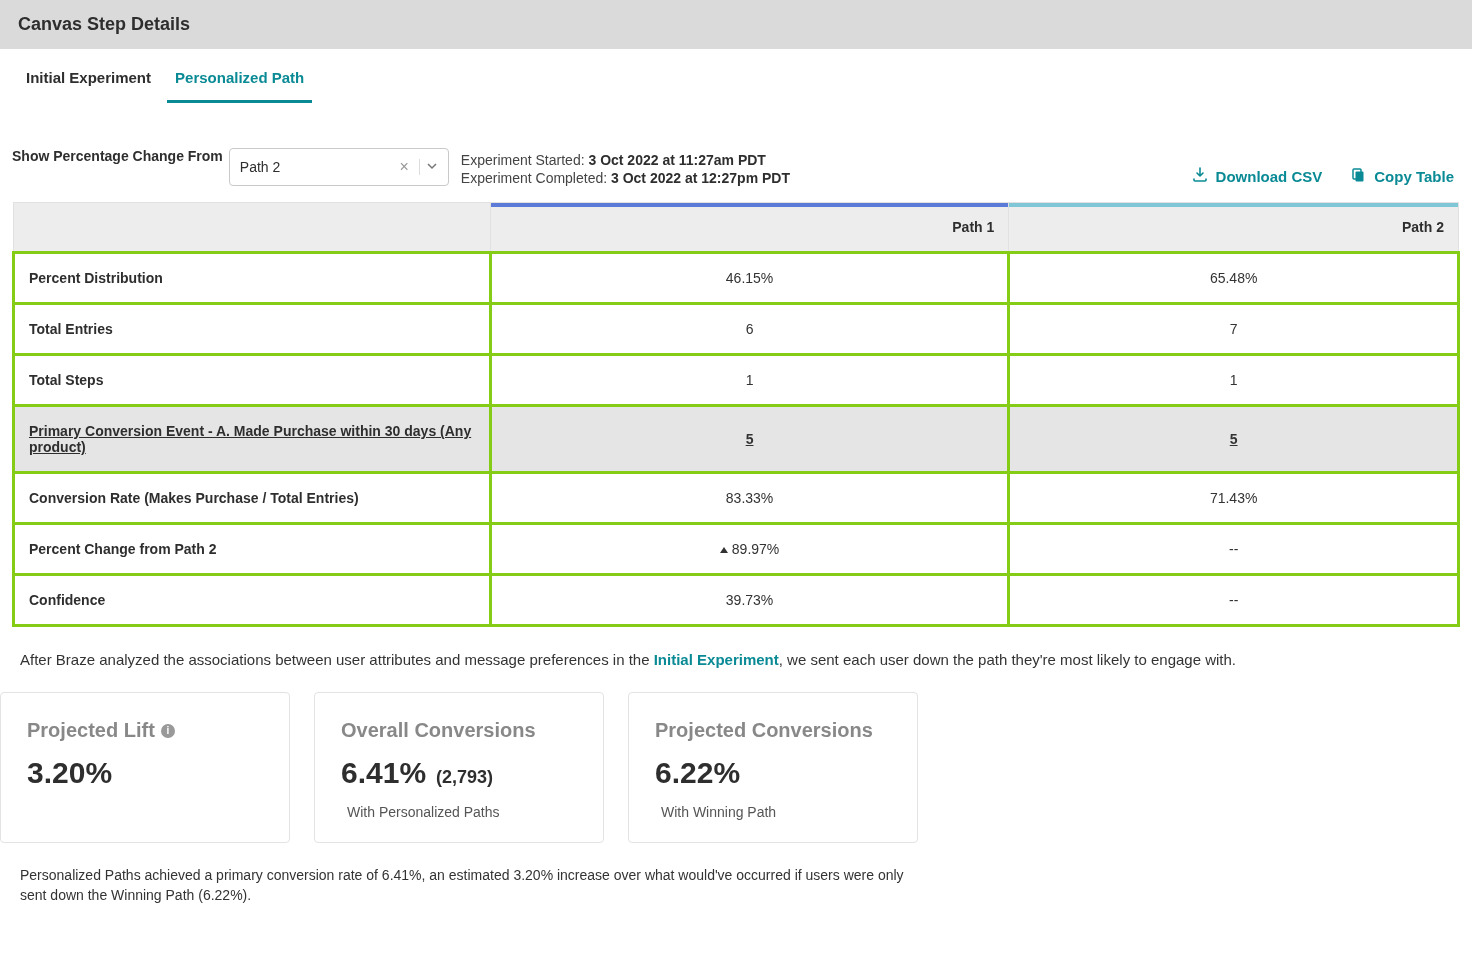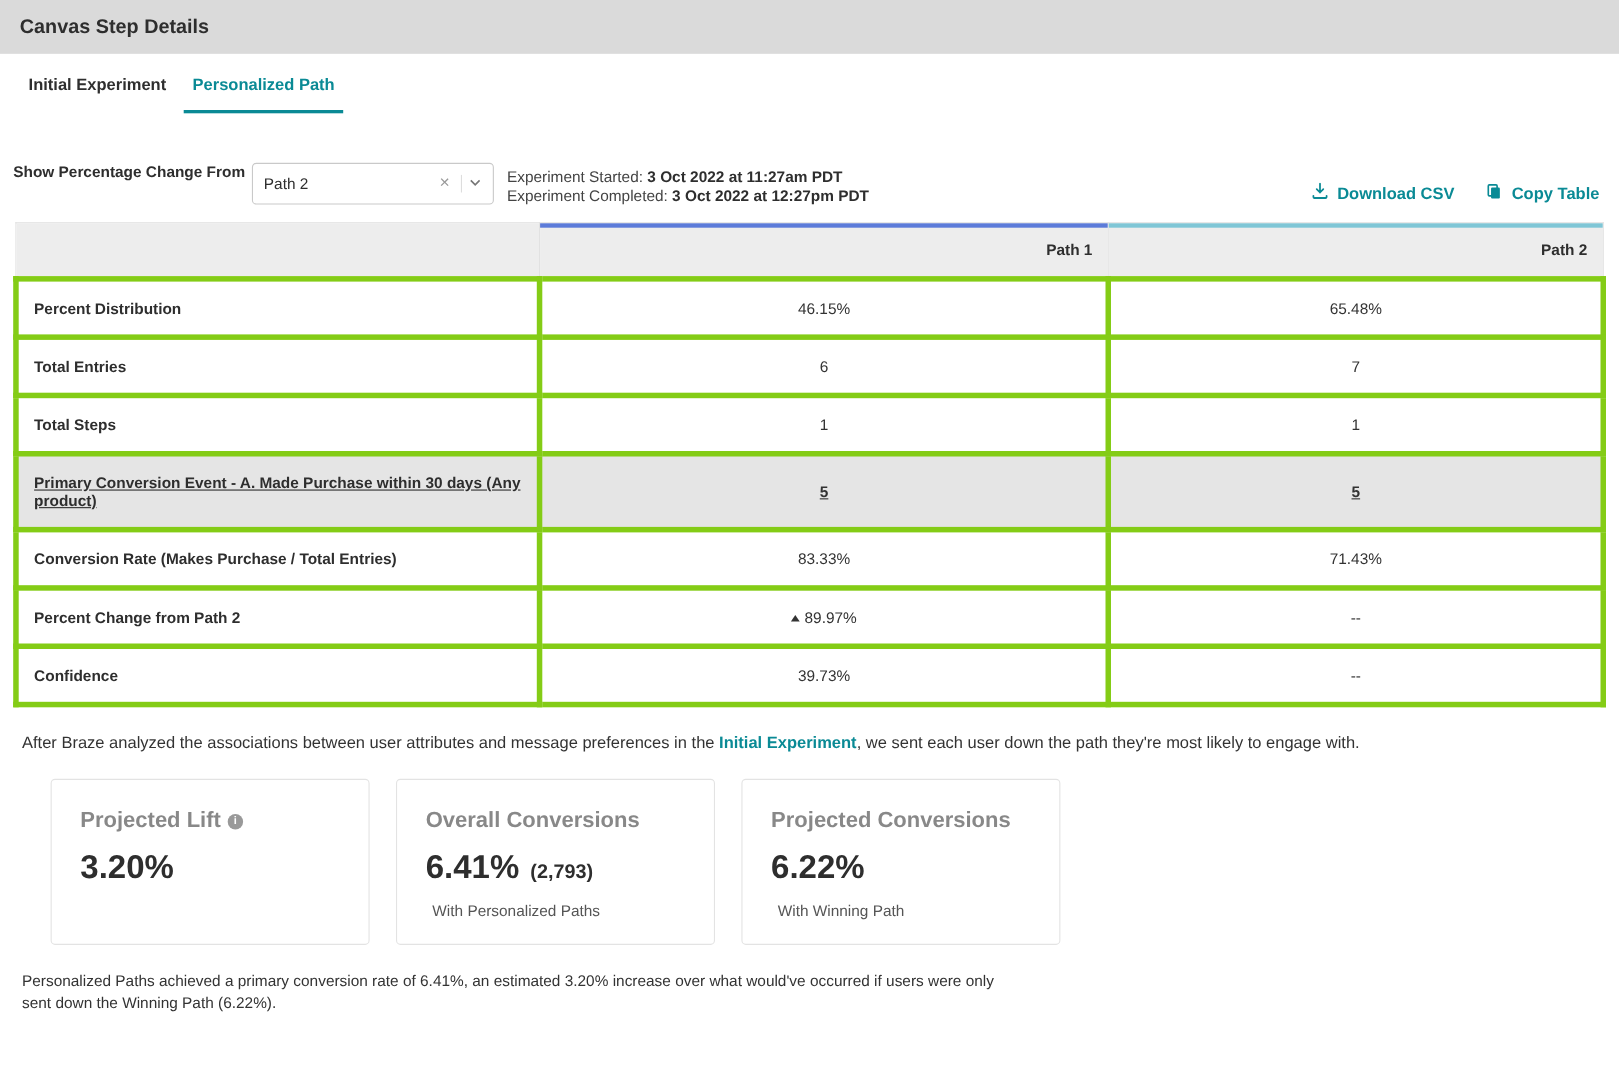--- a/index.html
+++ b/index.html
@@ -88,21 +88,21 @@
   thead th:first-child { text-align: left; }
   .col-path1::before, .col-path2::before {
     content: "";
     position: absolute;
     left: 0; right: 0; top: 0;
     height: 4px;
   }
   .col-path1::before { background: #5c7bd9; }
   .col-path2::before { background: #7fc6d6; }
   tbody td {
-    border: 5px solid #84cc16;
+    border: 3px solid #84cc16;
     padding: 16px 14px;
     text-align: center;
     font-size: 14px;
     color: #333;
   }
   tbody td:first-child {
     text-align: left;
     font-weight: 600;
     color: #2e2e2e;
     width: 33%;
@@ -121,21 +121,21 @@
   }
 
   .analysis-text {
     padding: 0 20px;
     margin-top: 24px;
     font-size: 15px;
     color: #333;
   }
   .analysis-text a { color: #0a8a95; font-weight: 600; text-decoration: none; }
 
-  .cards-row { display: flex; gap: 24px; padding: 0 16px; margin-top: 24px; margin-left: 30px; }
+  .cards-row { display: flex; gap: 24px; padding: 0 0; margin-top: 24px; }
   .stat-card {
     border: 1px solid #e3e3e3;
     border-radius: 4px;
     padding: 26px 26px 22px 26px;
     min-width: 290px;
     background: #fff;
   }
   .stat-card .card-title {
     color: #888;
     font-weight: 700;

